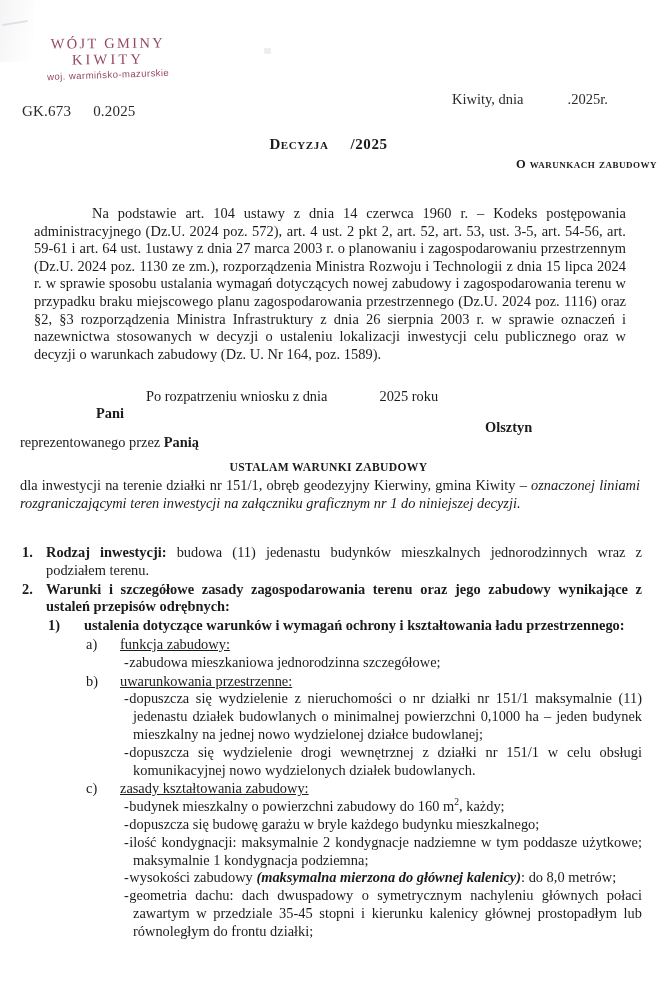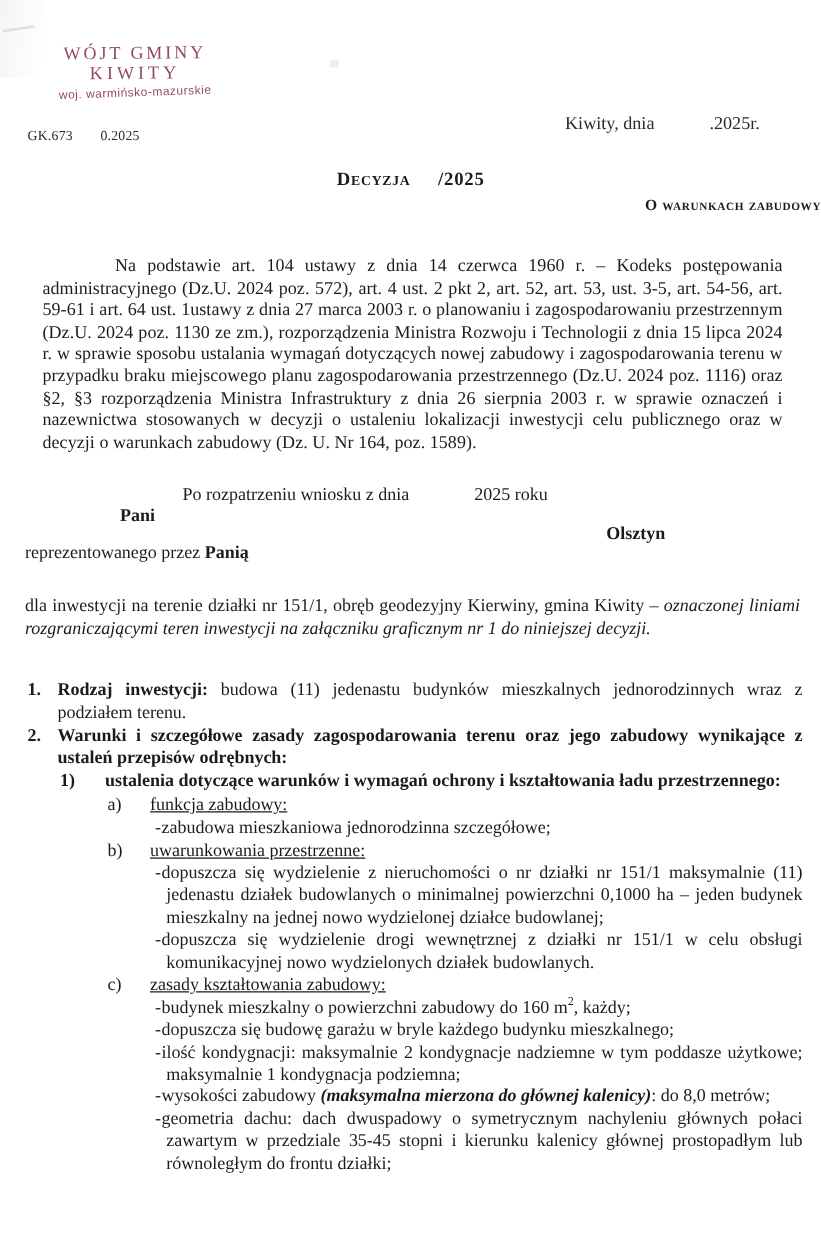--- a/index.html
+++ b/index.html
@@ -84,21 +84,21 @@
     font-size: 9.6px;
     letter-spacing: .4px;
     margin-top: 3px;
     transform: rotate(-1.4deg);
   }
 
   .refline {
     position: absolute;
     left: 22px;
     top: 103px;
-    font-size: 11px;
+    font-size: 15px;
     letter-spacing: .2px;
     color: #2a2a2a;
   }
   .refline .gap { display: inline-block; width: 22px; }
 
   .placedate {
     position: absolute;
     left: 452px;
     top: 91px;
     font-size: 14.5px;
@@ -301,20 +301,21 @@
 
   <div class="wniosek">
     <div class="line1">
       <span>Po rozpatrzeniu wniosku z dnia</span><span class="gap"></span><span>2025 roku</span>
     </div>
     <div class="pani">Pani</div>
     <div class="city">Olsztyn</div>
     <div class="repr"><span>reprezentowanego przez </span><b>Panią</b></div>
   </div>
 
+  <div class="ustalam">USTALAM WARUNKI ZABUDOWY</div>
 
   <div class="invest">
     <span>dla inwestycji na terenie działki nr 151/1, obręb geodezyjny Kierwiny, gmina Kiwity – </span><i>oznaczonej liniami rozgraniczającymi teren inwestycji na załączniku graficznym nr 1 do niniejszej decyzji.</i>
   </div>
 
   <div class="list">
 
     <div class="li1">
       <span class="mk">1.</span><b>Rodzaj inwestycji:</b><span> budowa (11) jedenastu budynków mieszkalnych jednorodzinnych wraz z podziałem terenu.</span>
     </div>

